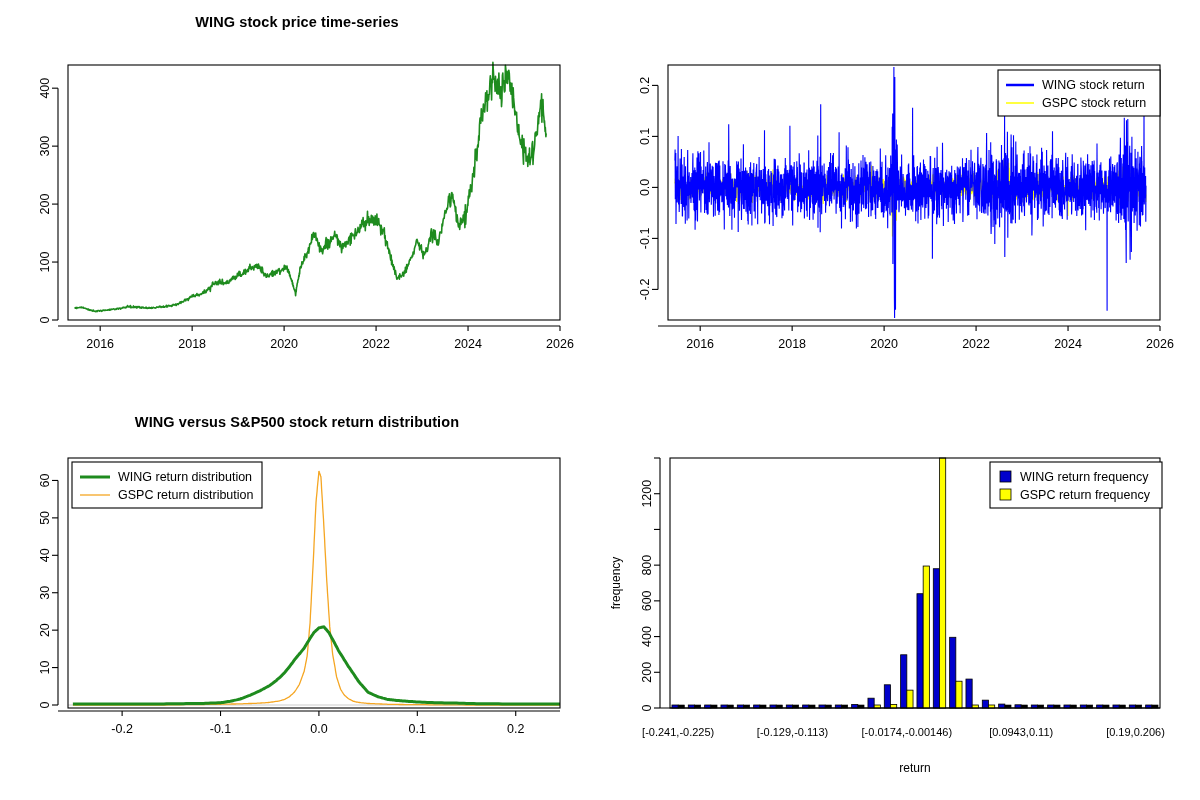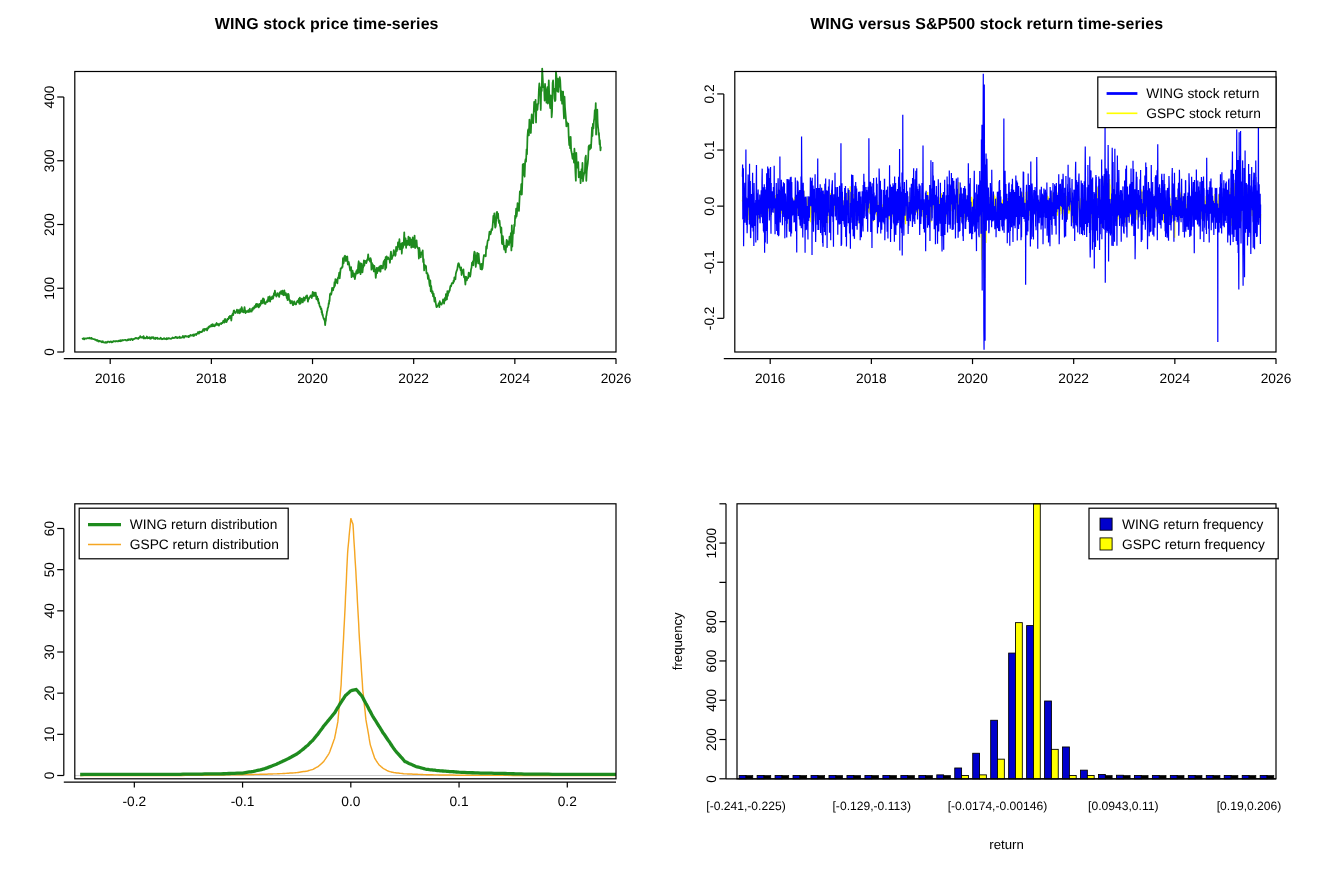--- a/index.html
+++ b/index.html
@@ -49,21 +49,20 @@
           <text x="46" y="146.13636363636365" text-anchor="middle" class="lbl" transform="rotate(-90 46 146.13636363636365)" dominant-baseline="middle">300</text>
           <line x1="52" y1="88.18181818181819" x2="58" y2="88.18181818181819" stroke="#000" stroke-width="1.1"></line>
           <text x="46" y="88.18181818181819" text-anchor="middle" class="lbl" transform="rotate(-90 46 88.18181818181819)" dominant-baseline="middle">400</text>
         </g>
       <polyline id="p1-line" fill="none" stroke="#1E8B1E" stroke-width="1.6" stroke-linejoin="round" points="74.9,307.1 75.3,308.1 75.8,308.0 76.2,307.4 76.6,308.5 77.1,307.7 77.5,307.9 77.9,307.6 78.3,307.8 78.8,307.8 79.2,307.6 79.6,307.3 80.1,307.4 80.5,307.3 80.9,307.7 81.4,307.0 81.8,307.6 82.2,307.8 82.7,307.8 83.1,307.1 83.5,308.1 83.9,307.9 84.4,308.1 84.8,308.2 85.2,308.4 85.7,308.3 86.1,308.6 86.5,309.0 87.0,308.8 87.4,309.2 87.8,309.7 88.3,309.0 88.7,309.7 89.1,310.2 89.6,309.7 90.0,310.5 90.4,310.1 90.8,309.9 91.3,310.2 91.7,310.6 92.1,310.3 92.6,311.2 93.0,310.4 93.4,310.1 93.9,311.2 94.3,311.1 94.7,311.3 95.2,311.5 95.6,311.6 96.0,310.9 96.5,311.0 96.9,311.6 97.3,311.5 97.7,310.5 98.2,310.5 98.6,310.6 99.0,310.6 99.5,311.2 99.9,311.0 100.3,310.5 100.8,310.4 101.2,310.5 101.6,311.3 102.1,310.8 102.5,310.9 102.9,310.1 103.3,310.4 103.8,310.1 104.2,310.4 104.6,310.1 105.1,310.5 105.5,310.0 105.9,310.2 106.4,310.3 106.8,310.2 107.2,310.1 107.7,310.3 108.1,309.6 108.5,309.9 109.0,310.1 109.4,309.3 109.8,310.2 110.2,309.3 110.7,309.9 111.1,309.5 111.5,309.1 112.0,309.4 112.4,309.3 112.8,309.1 113.3,309.0 113.7,308.9 114.1,309.0 114.6,309.6 115.0,309.3 115.4,309.5 115.8,309.5 116.3,308.6 116.7,309.1 117.1,308.4 117.6,308.5 118.0,308.4 118.4,309.2 118.9,308.4 119.3,308.0 119.7,308.5 120.2,308.4 120.6,309.2 121.0,308.2 121.5,308.4 121.9,308.2 122.3,308.1 122.7,307.6 123.2,307.2 123.6,307.6 124.0,307.2 124.5,307.5 124.9,307.8 125.3,307.5 125.8,308.0 126.2,306.9 126.6,307.2 127.1,306.9 127.5,305.5 127.9,306.5 128.4,307.0 128.8,306.7 129.2,306.4 129.6,306.4 130.1,307.3 130.5,305.6 130.9,307.8 131.4,306.9 131.8,307.3 132.2,307.6 132.7,307.0 133.1,307.2 133.5,305.9 134.0,307.7 134.4,306.8 134.8,306.9 135.2,307.3 135.7,306.8 136.1,306.5 136.5,308.0 137.0,307.1 137.4,307.7 137.8,306.6 138.3,307.0 138.7,306.6 139.1,307.4 139.6,306.6 140.0,308.0 140.4,307.7 140.9,307.5 141.3,308.2 141.7,307.0 142.1,307.2 142.6,307.6 143.0,307.0 143.4,308.0 143.9,307.9 144.3,307.9 144.7,308.0 145.2,308.1 145.6,307.8 146.0,307.0 146.5,308.1 146.9,307.8 147.3,308.5 147.7,308.1 148.2,308.2 148.6,308.1 149.0,307.4 149.5,307.6 149.9,308.3 150.3,308.2 150.8,307.8 151.2,308.4 151.6,307.4 152.1,307.7 152.5,308.2 152.9,307.6 153.4,307.3 153.8,307.6 154.2,307.8 154.6,307.9 155.1,307.9 155.5,308.1 155.9,307.8 156.4,307.5 156.8,306.8 157.2,307.1 157.7,307.2 158.1,307.4 158.5,307.1 159.0,306.9 159.4,306.2 159.8,307.0 160.3,306.5 160.7,306.4 161.1,307.4 161.5,306.9 162.0,307.0 162.4,306.8 162.8,307.1 163.3,306.0 163.7,307.2 164.1,306.7 164.6,307.1 165.0,306.8 165.4,306.7 165.9,306.3 166.3,305.3 166.7,307.0 167.1,306.2 167.6,306.8 168.0,305.5 168.4,305.4 168.9,305.7 169.3,305.6 169.7,306.1 170.2,306.0 170.6,305.9 171.0,305.5 171.5,306.5 171.9,305.3 172.3,306.0 172.8,304.8 173.2,304.4 173.6,304.9 174.0,305.0 174.5,304.9 174.9,305.1 175.3,304.3 175.8,304.0 176.2,305.5 176.6,305.0 177.1,304.0 177.5,303.8 177.9,303.7 178.4,304.5 178.8,303.5 179.2,303.3 179.6,303.3 180.1,301.8 180.5,302.8 180.9,303.3 181.4,301.5 181.8,302.3 182.2,301.9 182.7,301.6 183.1,301.9 183.5,301.9 184.0,300.9 184.4,300.3 184.8,299.2 185.3,300.6 185.7,300.8 186.1,299.0 186.5,299.5 187.0,299.6 187.4,298.8 187.8,298.8 188.3,300.4 188.7,298.2 189.1,298.9 189.6,297.1 190.0,297.7 190.4,296.4 190.9,296.8 191.3,297.0 191.7,296.9 192.1,295.1 192.6,295.6 193.0,296.6 193.4,294.6 193.9,295.6 194.3,296.5 194.7,296.3 195.2,296.6 195.6,295.0 196.0,295.5 196.5,294.6 196.9,293.6 197.3,295.4 197.8,295.2 198.2,294.4 198.6,295.2 199.0,296.0 199.5,295.1 199.9,294.4 200.3,294.0 200.8,294.2 201.2,294.5 201.6,293.5 202.1,293.8 202.5,293.4 202.9,291.7 203.4,292.6 203.8,293.3 204.2,290.3 204.7,290.0 205.1,292.6 205.5,291.2 205.9,292.8 206.4,291.6 206.8,289.8 207.2,290.4 207.7,290.0 208.1,288.0 208.5,288.7 209.0,287.2 209.4,289.3 209.8,287.5 210.3,291.4 210.7,286.9 211.1,286.3 211.5,285.2 212.0,286.4 212.4,282.5 212.8,282.1 213.3,284.2 213.7,283.9 214.1,284.6 214.6,283.4 215.0,283.2 215.4,281.5 215.9,283.3 216.3,284.6 216.7,282.0 217.2,282.1 217.6,283.0 218.0,284.8 218.4,281.1 218.9,283.8 219.3,281.9 219.7,279.3 220.2,281.4 220.6,283.2 221.0,283.8 221.5,283.9 221.9,281.8 222.3,279.2 222.8,282.6 223.2,284.6 223.6,282.7 224.0,282.9 224.5,283.6 224.9,282.9 225.3,283.2 225.8,282.0 226.2,283.7 226.6,283.0 227.1,280.6 227.5,283.2 227.9,282.5 228.4,282.6 228.8,283.3 229.2,280.6 229.7,281.8 230.1,279.6 230.5,280.2 230.9,280.6 231.4,278.4 231.8,279.7 232.2,278.8 232.7,276.5 233.1,279.0 233.5,276.3 234.0,276.4 234.4,278.7 234.8,277.1 235.3,279.5 235.7,276.2 236.1,278.4 236.6,277.3 237.0,276.6 237.4,273.2 237.8,275.3 238.3,275.8 238.7,272.8 239.1,271.3 239.6,275.2 240.0,271.9 240.4,276.1 240.9,274.9 241.3,276.3 241.7,274.9 242.2,274.4 242.6,274.6 243.0,272.8 243.4,274.3 243.9,270.0 244.3,273.5 244.7,271.8 245.2,269.4 245.6,274.2 246.0,270.7 246.5,271.8 246.9,272.0 247.3,269.7 247.8,269.4 248.2,271.5 248.6,269.8 249.1,266.5 249.5,268.4 249.9,264.2 250.3,267.0 250.8,268.4 251.2,269.6 251.6,269.1 252.1,266.5 252.5,267.6 252.9,267.2 253.4,268.8 253.8,269.9 254.2,265.8 254.7,267.3 255.1,266.2 255.5,264.7 255.9,267.0 256.4,267.5 256.8,264.2 257.2,267.0 257.7,268.4 258.1,266.3 258.5,264.0 259.0,268.2 259.4,268.3 259.8,266.4 260.3,268.5 260.7,271.0 261.1,267.6 261.4,272.8 261.7,272.4 262.0,267.1 262.3,267.5 262.6,269.0 262.8,272.6 263.1,272.2 263.4,273.8 263.7,273.1 264.0,275.9 264.3,273.9 264.6,274.0 264.9,275.3 265.1,274.0 265.4,273.6 265.7,274.9 266.2,277.3 266.6,277.3 267.0,275.2 267.4,273.9 267.9,276.3 268.3,276.2 268.7,276.8 269.2,276.8 269.6,274.4 270.0,274.5 270.5,273.3 270.9,273.7 271.3,274.8 271.8,271.4 272.2,276.2 272.6,270.6 273.0,276.1 273.5,275.3 273.9,272.4 274.3,271.5 274.8,272.4 275.2,274.9 275.6,273.5 276.1,270.4 276.5,270.8 276.9,273.2 277.4,271.1 277.8,270.7 278.2,269.3 278.7,270.7 279.1,268.5 279.5,270.5 279.9,274.3 280.4,271.7 280.8,271.8 281.2,270.6 281.7,270.1 282.1,269.3 282.5,268.5 283.0,269.4 283.4,270.9 283.8,269.0 284.3,265.3 284.7,269.2 285.1,266.7 285.5,266.0 286.0,269.0 286.4,268.5 286.7,267.0 287.0,266.0 287.3,268.3 287.6,271.9 287.8,269.2 288.1,271.9 288.4,269.6 288.7,272.8 289.0,273.4 289.3,271.8 289.6,275.9 289.9,274.7 290.1,275.3 290.4,277.6 290.7,278.6 291.0,279.2 291.3,278.8 291.6,281.1 291.9,280.8 292.2,280.6 292.4,284.2 292.7,282.7 293.0,286.2 293.3,285.5 293.6,287.4 293.9,288.4 294.2,289.6 294.5,289.7 294.7,290.8 295.0,290.1 295.3,292.5 295.6,295.6 295.9,292.1 296.2,291.7 296.5,287.5 296.8,286.7 297.0,285.1 297.3,283.1 297.6,282.6 297.9,280.1 298.2,279.7 298.5,278.6 298.8,275.5 299.1,276.4 299.3,273.0 299.6,273.9 299.9,268.2 300.2,267.0 300.6,266.6 301.1,267.8 301.5,265.8 301.9,261.7 302.4,263.2 302.8,263.9 303.2,261.6 303.7,261.2 304.1,256.4 304.5,260.0 304.9,253.7 305.4,256.8 305.8,256.6 306.2,254.3 306.7,257.7 307.1,252.7 307.5,252.7 308.0,250.7 308.4,247.9 308.8,253.1 309.3,248.1 309.7,244.0 310.1,243.8 310.6,243.9 311.0,242.6 311.4,242.6 311.8,234.6 312.3,239.5 312.7,237.5 313.1,233.2 313.6,232.5 314.0,233.3 314.4,237.3 314.9,235.7 315.3,233.4 315.7,233.1 316.2,240.5 316.6,238.3 317.0,238.2 317.4,240.0 317.9,243.2 318.3,245.9 318.7,245.1 319.2,242.9 319.6,251.9 320.0,248.1 320.5,246.0 320.9,248.7 321.3,251.4 321.8,248.5 322.2,249.6 322.6,253.8 323.1,250.6 323.5,249.1 323.9,246.6 324.3,248.6 324.8,245.2 325.2,248.5 325.6,241.6 326.1,237.5 326.5,247.6 326.9,241.7 327.4,239.3 327.8,249.2 328.2,245.8 328.7,239.7 329.1,242.5 329.5,247.6 329.9,243.9 330.4,242.3 330.8,236.8 331.2,241.5 331.7,237.2 332.1,237.9 332.5,237.2 333.0,239.2 333.4,237.7 333.8,235.9 334.3,235.2 334.7,231.3 335.1,236.2 335.6,235.0 336.0,235.5 336.4,237.8 336.8,234.6 337.3,236.3 337.7,245.2 338.1,238.9 338.6,242.0 339.0,240.5 339.4,244.4 339.9,246.8 340.3,241.6 340.7,245.0 341.2,246.9 341.6,252.6 342.0,248.5 342.5,243.5 342.9,248.4 343.3,243.9 343.7,246.4 344.2,243.4 344.6,244.8 345.0,242.1 345.5,246.8 345.9,247.0 346.3,241.5 346.8,241.6 347.2,244.0 347.6,242.7 348.1,244.0 348.5,239.3 348.9,237.4 349.3,238.1 349.8,236.0 350.2,245.2 350.6,233.7 351.1,243.5 351.5,233.0 351.9,235.9 352.4,235.4 352.8,234.0 353.2,234.9 353.7,235.8 354.1,236.0 354.5,238.9 355.0,232.5 355.4,228.7 355.8,232.7 356.2,235.6 356.7,233.6 357.1,232.7 357.5,232.2 358.0,227.3 358.4,229.4 358.8,230.2 359.3,232.6 359.7,231.5 360.1,224.5 360.6,228.4 361.0,226.1 361.4,226.9 361.8,220.4 362.3,224.5 362.7,222.4 363.1,217.5 363.6,226.7 364.0,223.6 364.4,226.5 364.9,221.5 365.3,230.6 365.7,220.8 366.2,225.4 366.6,223.6 367.0,222.0 367.5,211.2 367.9,222.5 368.3,218.3 368.7,216.7 369.2,225.4 369.6,218.8 370.0,220.9 370.5,222.6 370.9,221.2 371.3,215.2 371.8,220.5 372.2,223.0 372.6,216.0 373.1,220.0 373.5,217.5 373.9,225.2 374.4,221.0 374.8,224.0 375.2,215.9 375.6,224.7 376.1,219.0 376.5,224.4 376.9,214.1 377.4,225.5 377.8,224.7 378.2,223.6 378.7,218.5 379.1,224.1 379.5,224.6 380.0,225.9 380.4,226.5 380.8,235.0 381.2,225.4 381.7,228.6 382.1,230.2 382.5,234.0 383.0,229.5 383.4,230.7 383.8,230.7 384.3,227.7 384.7,238.1 385.1,235.5 385.6,245.8 386.0,240.5 386.4,242.9 386.9,243.3 387.3,241.8 387.7,248.6 388.1,248.2 388.6,248.2 389.0,253.5 389.4,250.1 389.9,253.2 390.3,257.4 390.7,260.2 391.2,255.0 391.6,264.8 392.0,260.0 392.5,265.1 392.9,266.5 393.3,264.9 393.7,269.5 394.2,266.9 394.6,270.5 395.0,274.3 395.5,270.6 395.9,274.1 396.3,276.4 396.8,279.2 397.2,279.0 397.6,278.0 398.1,277.6 398.5,276.7 398.9,275.7 399.4,279.2 399.8,273.8 400.2,275.4 400.6,276.1 401.1,276.9 401.5,276.9 401.9,275.5 402.4,274.9 402.8,272.2 403.2,272.7 403.7,276.1 404.1,272.7 404.5,270.7 405.0,273.1 405.4,267.4 405.8,267.3 406.3,272.2 406.7,264.6 407.1,268.9 407.5,265.5 408.0,266.0 408.4,263.9 408.8,264.2 409.3,260.7 409.7,259.7 410.1,260.2 410.6,258.0 411.0,257.3 411.4,257.5 411.9,257.6 412.3,255.2 412.7,256.1 413.1,252.1 413.6,253.5 414.0,254.0 414.4,248.8 414.9,246.9 415.3,245.8 415.7,244.9 416.2,241.3 416.6,239.6 417.0,239.3 417.5,241.0 417.9,243.2 418.3,243.1 418.8,245.8 419.2,243.0 419.6,250.0 420.0,248.3 420.5,245.8 420.9,246.8 421.3,244.8 421.8,252.1 422.2,251.3 422.6,253.6 423.1,258.7 423.5,251.5 423.9,251.8 424.4,254.8 424.8,253.1 425.2,252.8 425.6,252.8 426.1,247.8 426.5,248.4 426.9,251.3 427.4,251.4 427.8,249.1 428.2,245.0 428.7,243.2 429.1,238.7 429.5,238.9 430.0,237.4 430.4,241.2 430.8,232.1 431.3,228.8 431.7,229.5 432.1,234.6 432.5,242.6 433.0,237.5 433.4,233.7 433.8,229.9 434.3,234.6 434.7,239.4 435.1,230.5 435.6,236.6 436.0,239.8 436.4,240.2 436.9,244.6 437.3,243.1 437.7,239.9 438.1,245.1 438.6,244.0 439.0,240.8 439.4,235.9 439.9,232.0 440.3,232.7 440.7,232.7 441.2,231.6 441.6,233.0 442.0,224.0 442.5,226.0 442.9,222.2 443.3,219.2 443.8,218.1 444.2,218.3 444.6,213.9 445.0,210.6 445.5,213.0 445.9,213.0 446.3,211.4 446.8,208.4 447.2,209.2 447.6,208.1 448.1,202.0 448.5,196.3 448.9,201.8 449.4,193.9 449.8,202.5 450.2,207.0 450.7,205.7 451.1,198.5 451.5,193.1 451.9,192.6 452.4,198.0 452.8,194.2 453.2,200.8 453.7,202.8 454.1,200.5 454.5,204.9 455.0,206.7 455.4,211.7 455.8,207.0 456.3,221.0 456.7,222.0 457.1,214.7 457.5,218.4 458.0,224.0 458.4,226.9 458.8,223.6 459.3,224.7 459.7,229.5 460.1,224.5 460.6,218.1 461.0,224.5 461.4,219.1 461.9,222.3 462.3,222.2 462.7,222.7 463.2,215.1 463.6,218.6 464.0,220.6 464.4,211.9 464.9,227.6 465.3,204.8 465.7,224.2 466.2,213.5 466.6,210.1 467.0,212.2 467.5,204.2 467.9,205.5 468.3,196.1 468.8,198.2 469.2,189.7 469.6,196.7 470.0,193.7 470.5,184.7 470.9,191.0 471.3,190.1 471.8,191.7 472.2,182.9 472.6,173.9 473.1,176.5 473.5,175.3 473.9,167.4 474.4,176.9 474.8,166.7 475.2,149.4 475.7,159.1 476.1,149.0 476.5,150.0 476.9,160.6 477.4,147.1 477.8,144.7 478.2,147.0 478.7,135.8 479.1,140.3 479.5,124.7 480.0,118.3 480.4,117.5 480.8,123.1 481.3,108.7 481.7,119.6 482.1,118.1 482.6,120.9 483.0,110.5 483.4,104.0 483.8,110.9 484.3,111.0 484.7,112.0 485.1,104.7 485.6,92.7 486.0,97.8 486.4,101.3 486.9,90.8 487.3,111.3 487.7,94.6 488.2,99.3 488.6,99.8 489.0,94.4 489.4,94.4 489.9,81.5 490.3,75.9 490.7,83.3 491.2,81.2 491.6,99.9 492.0,79.1 492.5,82.8 492.9,62.4 493.3,69.5 493.8,79.3 494.2,78.6 494.6,78.7 495.1,91.4 495.5,76.3 495.9,84.7 496.3,81.0 496.8,93.4 497.2,90.2 497.6,79.3 498.1,94.1 498.5,83.9 498.9,73.0 499.4,90.5 499.8,94.1 500.2,98.4 500.7,86.8 501.1,87.0 501.5,106.6 501.9,101.0 502.4,75.3 502.8,73.1 503.2,82.8 503.7,80.5 504.1,89.5 504.5,92.0 505.0,91.0 505.4,65.2 505.8,68.5 506.3,77.8 506.7,83.0 507.1,71.4 507.6,83.5 508.0,72.7 508.4,78.9 508.8,70.2 509.3,73.4 509.7,82.3 510.1,91.3 510.6,83.1 511.0,94.3 511.4,86.1 511.9,83.2 512.3,99.7 512.7,107.7 513.2,87.9 513.6,97.4 514.0,102.2 514.4,106.9 514.9,114.9 515.3,111.1 515.7,113.2 516.2,114.6 516.6,112.3 517.0,124.0 517.5,132.0 517.9,125.0 518.3,134.7 518.8,124.5 519.2,136.6 519.6,138.4 520.1,141.2 520.5,144.1 520.9,144.5 521.3,139.8 521.8,147.8 522.2,135.2 522.6,143.1 523.1,156.3 523.5,164.3 523.9,138.9 524.4,151.3 524.8,148.5 525.2,152.7 525.7,147.3 526.1,161.2 526.5,159.0 527.0,158.4 527.4,156.2 527.8,166.5 528.2,160.2 528.7,153.8 529.1,162.0 529.5,148.1 530.0,164.8 530.4,160.5 530.8,158.6 531.3,157.0 531.7,157.0 532.1,143.9 532.6,141.5 533.0,164.4 533.4,155.8 533.8,152.1 534.3,148.7 534.7,144.2 535.1,133.3 535.6,132.2 536.0,136.0 536.4,135.4 536.9,131.6 537.3,134.6 537.7,126.6 538.2,115.7 538.6,123.7 539.0,112.6 539.5,116.7 539.9,110.2 540.3,107.3 540.7,100.1 541.2,104.5 541.6,93.7 541.9,122.3 542.2,105.5 542.5,114.9 542.8,109.8 543.0,99.6 543.3,110.9 543.6,115.1 543.9,117.3 544.2,122.6 544.5,120.9 544.8,126.2 545.1,131.4 545.3,127.3 545.6,132.3 545.9,136.7 546.2,133.4"></polyline>
       <rect x="68" y="65" width="492" height="255" fill="none" stroke="#000" stroke-width="1.1"></rect>
     </svg>
   </div>
 
   <div class="panel">
-    <div class="ptitle">WING versus S&amp;P500 stock return time-series</div>
     <svg width="600" height="400">
       <g id="p2-ticks">
           <line x1="58" y1="326" x2="560" y2="326" stroke="#000" stroke-width="1.1"></line>
           <line x1="58" y1="289.4" x2="58" y2="85.39999999999998" stroke="#000" stroke-width="1.1"></line>
           <line x1="100.18691588785242" y1="326" x2="100.18691588785242" y2="331" stroke="#000" stroke-width="1.1"></line>
           <text x="100.18691588785242" y="348" text-anchor="middle" class="lbl">2016</text>
           <line x1="192.14953271028196" y1="326" x2="192.14953271028196" y2="331" stroke="#000" stroke-width="1.1"></line>
           <text x="192.14953271028196" y="348" text-anchor="middle" class="lbl">2018</text>
           <line x1="284.11214953271144" y1="326" x2="284.11214953271144" y2="331" stroke="#000" stroke-width="1.1"></line>
           <text x="284.11214953271144" y="348" text-anchor="middle" class="lbl">2020</text>
@@ -95,20 +94,21 @@
           <rect x="398" y="70" width="162" height="46" fill="#fff" stroke="#000" stroke-width="1.1"></rect>
           <line x1="406" y1="85" x2="434" y2="85" stroke="#0000FF" stroke-width="2.5"></line>
           <text x="442" y="89" class="lbl">WING stock return</text>
           <line x1="406" y1="103" x2="434" y2="103" stroke="#FFFF00" stroke-width="1.5"></line>
           <text x="442" y="107" class="lbl">GSPC stock return</text>
         </g>
     </svg>
   </div>
 
   <div class="panel">
+    <div class="ptitle">WING versus S&amp;P500 stock return distribution</div>
     <svg width="600" height="400">
       <g id="p3-ticks">
           <line x1="58" y1="311" x2="560" y2="311" stroke="#000" stroke-width="1.1"></line>
           <line x1="58" y1="305" x2="58" y2="80.45454545454547" stroke="#000" stroke-width="1.1"></line>
           <line x1="122.11999999999999" y1="311" x2="122.11999999999999" y2="316" stroke="#000" stroke-width="1.1"></line>
           <text x="122.11999999999999" y="333" text-anchor="middle" class="lbl">-0.2</text>
           <line x1="220.52" y1="311" x2="220.52" y2="316" stroke="#000" stroke-width="1.1"></line>
           <text x="220.52" y="333" text-anchor="middle" class="lbl">-0.1</text>
           <line x1="318.92" y1="311" x2="318.92" y2="316" stroke="#000" stroke-width="1.1"></line>
           <text x="318.92" y="333" text-anchor="middle" class="lbl">0.0</text>

